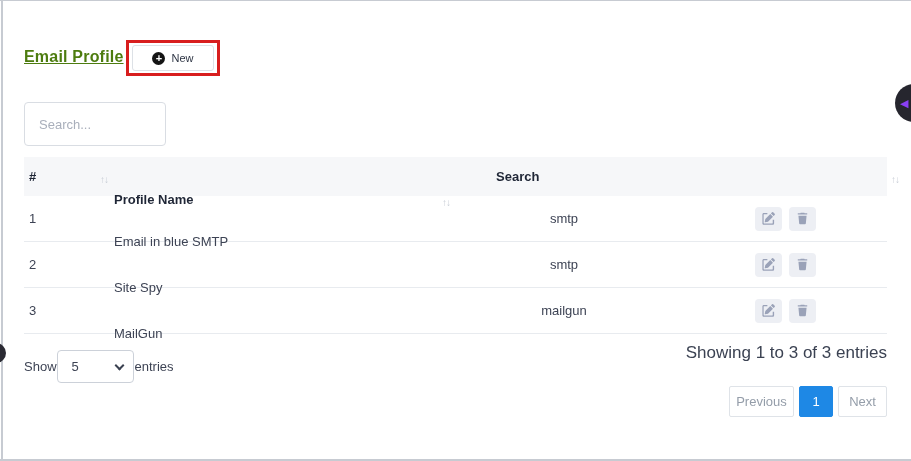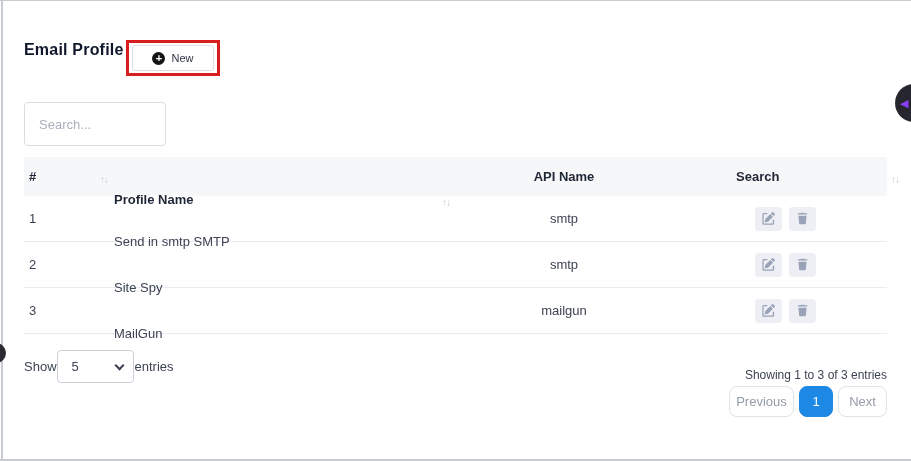--- a/index.html
+++ b/index.html
@@ -6,22 +6,22 @@
   html,body { background:#fff; }
   .screen {
     position:relative; width:911px; height:461px; background:#ffffff;
     overflow:hidden; font-family:"Liberation Sans", sans-serif;
   }
   .edge-top    { position:absolute; top:0; left:0; right:0; height:1px; background:#c7cbd2; }
   .edge-bottom { position:absolute; bottom:0; left:0; right:0; height:2px; background:#c7cbd2; }
   .edge-left   { position:absolute; top:0; bottom:0; left:1px; width:2px; background:#c7cbd2; }
 
   .page-title {
-    position:absolute; left:24px; top:41px;
-    font-size:16px; font-weight:700; color:#0f172a; letter-spacing:.2px;
+    position:absolute; left:24px; top:48px;
+    font-size:16px; font-weight:700; color:#4d7c0f; letter-spacing:.2px;text-decoration:underline;
   }
   .annotation-box {
     position:absolute; left:126px; top:40px; width:94px; height:36px;
     border:3px solid #d81e1e; display:flex; align-items:center; justify-content:center;
     background:#fff;
   }
   .new-btn {
     width:82px; height:26px; background:#fff; border:1px solid #dde1e6; border-radius:3px;
     display:flex; align-items:center; justify-content:center; gap:6px;
     font-family:inherit; font-size:11px; color:#2e3544; cursor:pointer;
@@ -82,28 +82,28 @@
     padding:0 22px 0 14px; font-family:inherit; font-size:13px; color:#3d4354;
     background:#fff; cursor:pointer; outline:none;
   }
   .chevron-down {
     position:absolute; right:11px; top:12px; width:7px; height:7px;
     border-left:2px solid #3a4150; border-bottom:2px solid #3a4150;
     transform:rotate(-45deg); pointer-events:none;
   }
 
   .info-text {
-    position:absolute; top:368px; right:24px; font-size:12px; color:#3b4252;
+    position:absolute; top:343px; right:24px; font-size:17px; color:#3b4252;
   }
   .pagination {
     position:absolute; top:386px; right:24px; display:flex; gap:5px; font-size:13px;
   }
   .pbtn {
     height:31px; border:1px solid #dfe3e8; background:#fff; color:#949da9;
-    border-radius:8px; display:flex; align-items:center; justify-content:center;
+    border-radius:2px; display:flex; align-items:center; justify-content:center;
     font-family:inherit; font-size:13px; cursor:pointer; padding:0;
   }
   .pbtn.prev { width:65px; }
   .pbtn.next { width:49px; }
   .pbtn.pcur { width:34px; background:#1e88e5; border-color:#1e88e5; color:#fff; }
 
   .fab-right {
     position:absolute; left:895px; top:84px; width:38px; height:38px; border-radius:50%;
     background:#26262e; border:none; display:flex; align-items:center;
     padding-left:5px; color:#8a3ff5; font-size:11px; cursor:pointer;
@@ -134,34 +134,31 @@
 
   <div class="thead">
     <div class="c1">
       <span>#</span>
       <span class="sort s1">↑↓</span>
     </div>
     <div class="c2">
       <span>Profile Name</span>
       <span class="sort s2">↑↓</span>
     </div>
-    <div class="c3">
-      <span>API Name</span>
-    </div>
     <div class="c4">
       <span>Search</span>
       <span class="sort s4">↑↓</span>
     </div>
   </div>
 
   <div class="tbody">
 
     <div class="trow">
       <div class="c1">1</div>
-      <div class="c2">Send in smtp SMTP</div>
+      <div class="c2">Email in blue SMTP</div>
       <div class="c3">smtp</div>
       <div class="actions-cell">
         <button class="abtn">
           <span>
               <svg width="13" height="13" viewBox="0 0 16 16" fill="#9aa2b8">
                 <path d="M15.6 2.2 13.8.4a1.1 1.1 0 0 0-1.5 0l-1.3 1.3 3.3 3.3 1.3-1.3c.4-.4.4-1.1 0-1.5zM10.2 2.5l-6.1 6.1-.7 3.5a.4.4 0 0 0 .5.5l3.5-.7 6.1-6.1-3.3-3.3z"></path>
                 <path d="M13.2 9.4v4.1c0 .3-.2.5-.5.5H2.5a.5.5 0 0 1-.5-.5V3.3c0-.3.2-.5.5-.5h4.1V1.3H2.2C1.3 1.3.5 2 .5 3v11c0 .9.8 1.7 1.7 1.7h11c.9 0 1.7-.8 1.7-1.7V9.4h-1.7z"></path>
               </svg>
             </span>
         </button>

